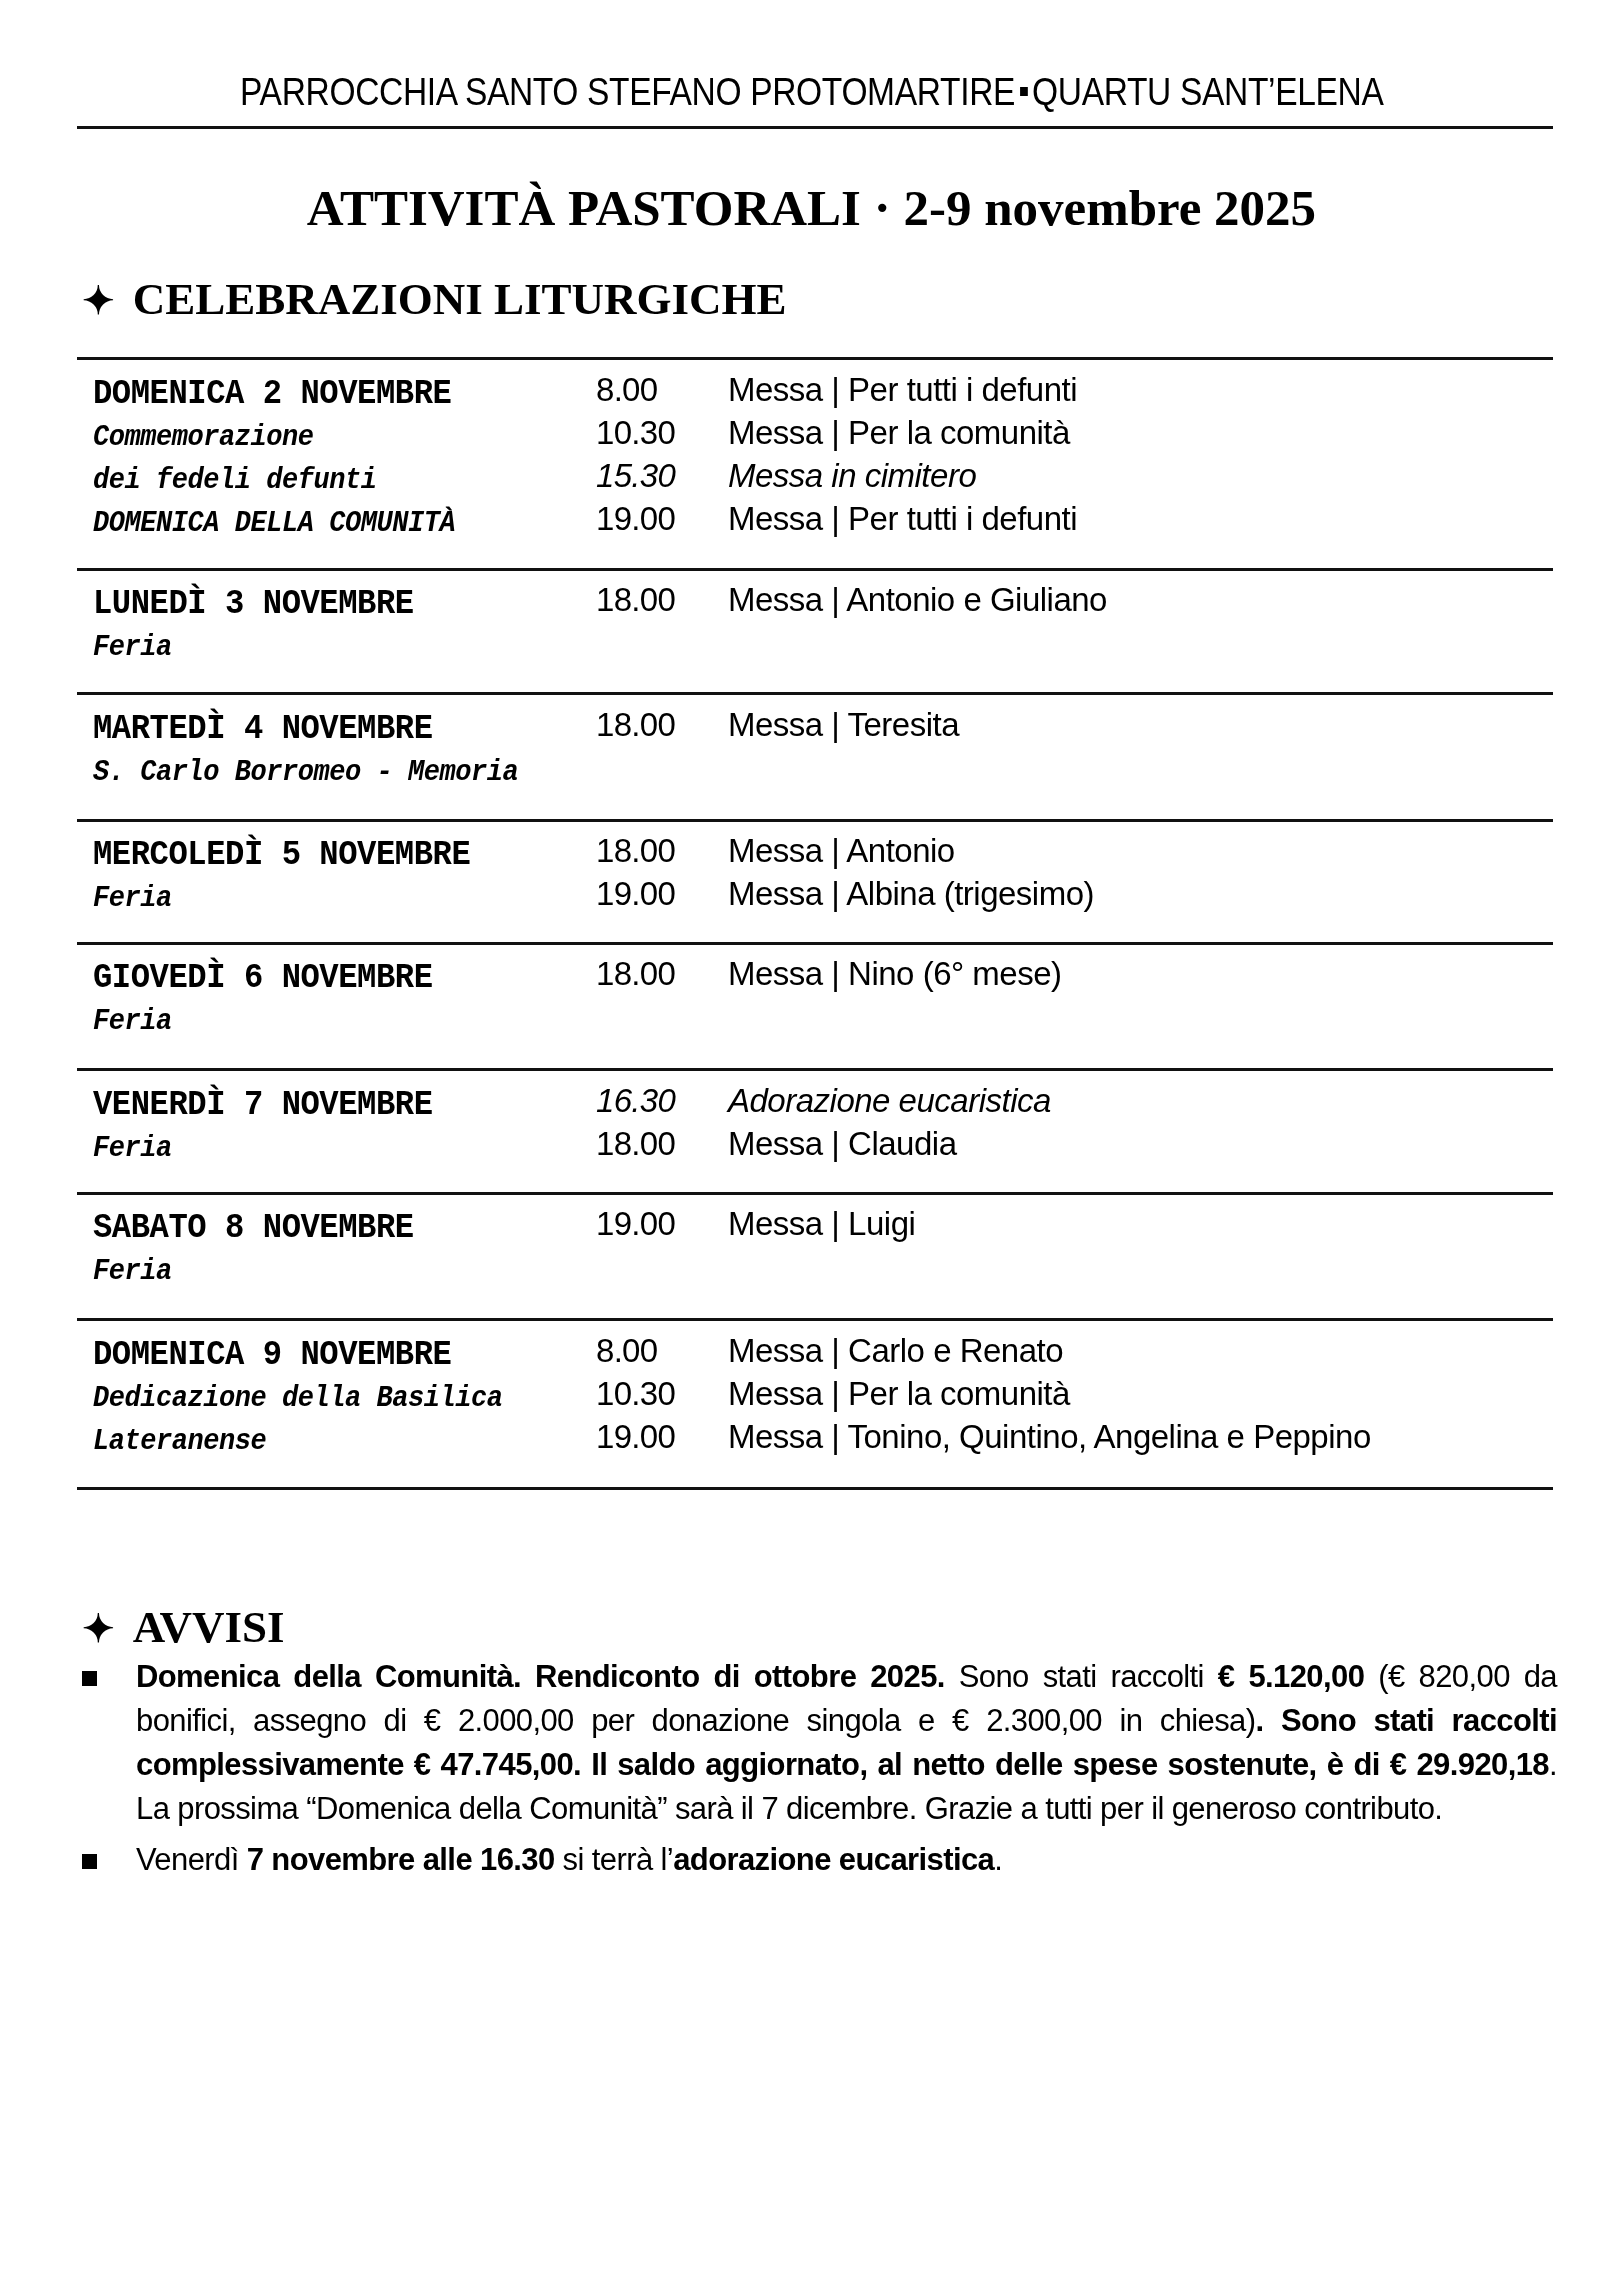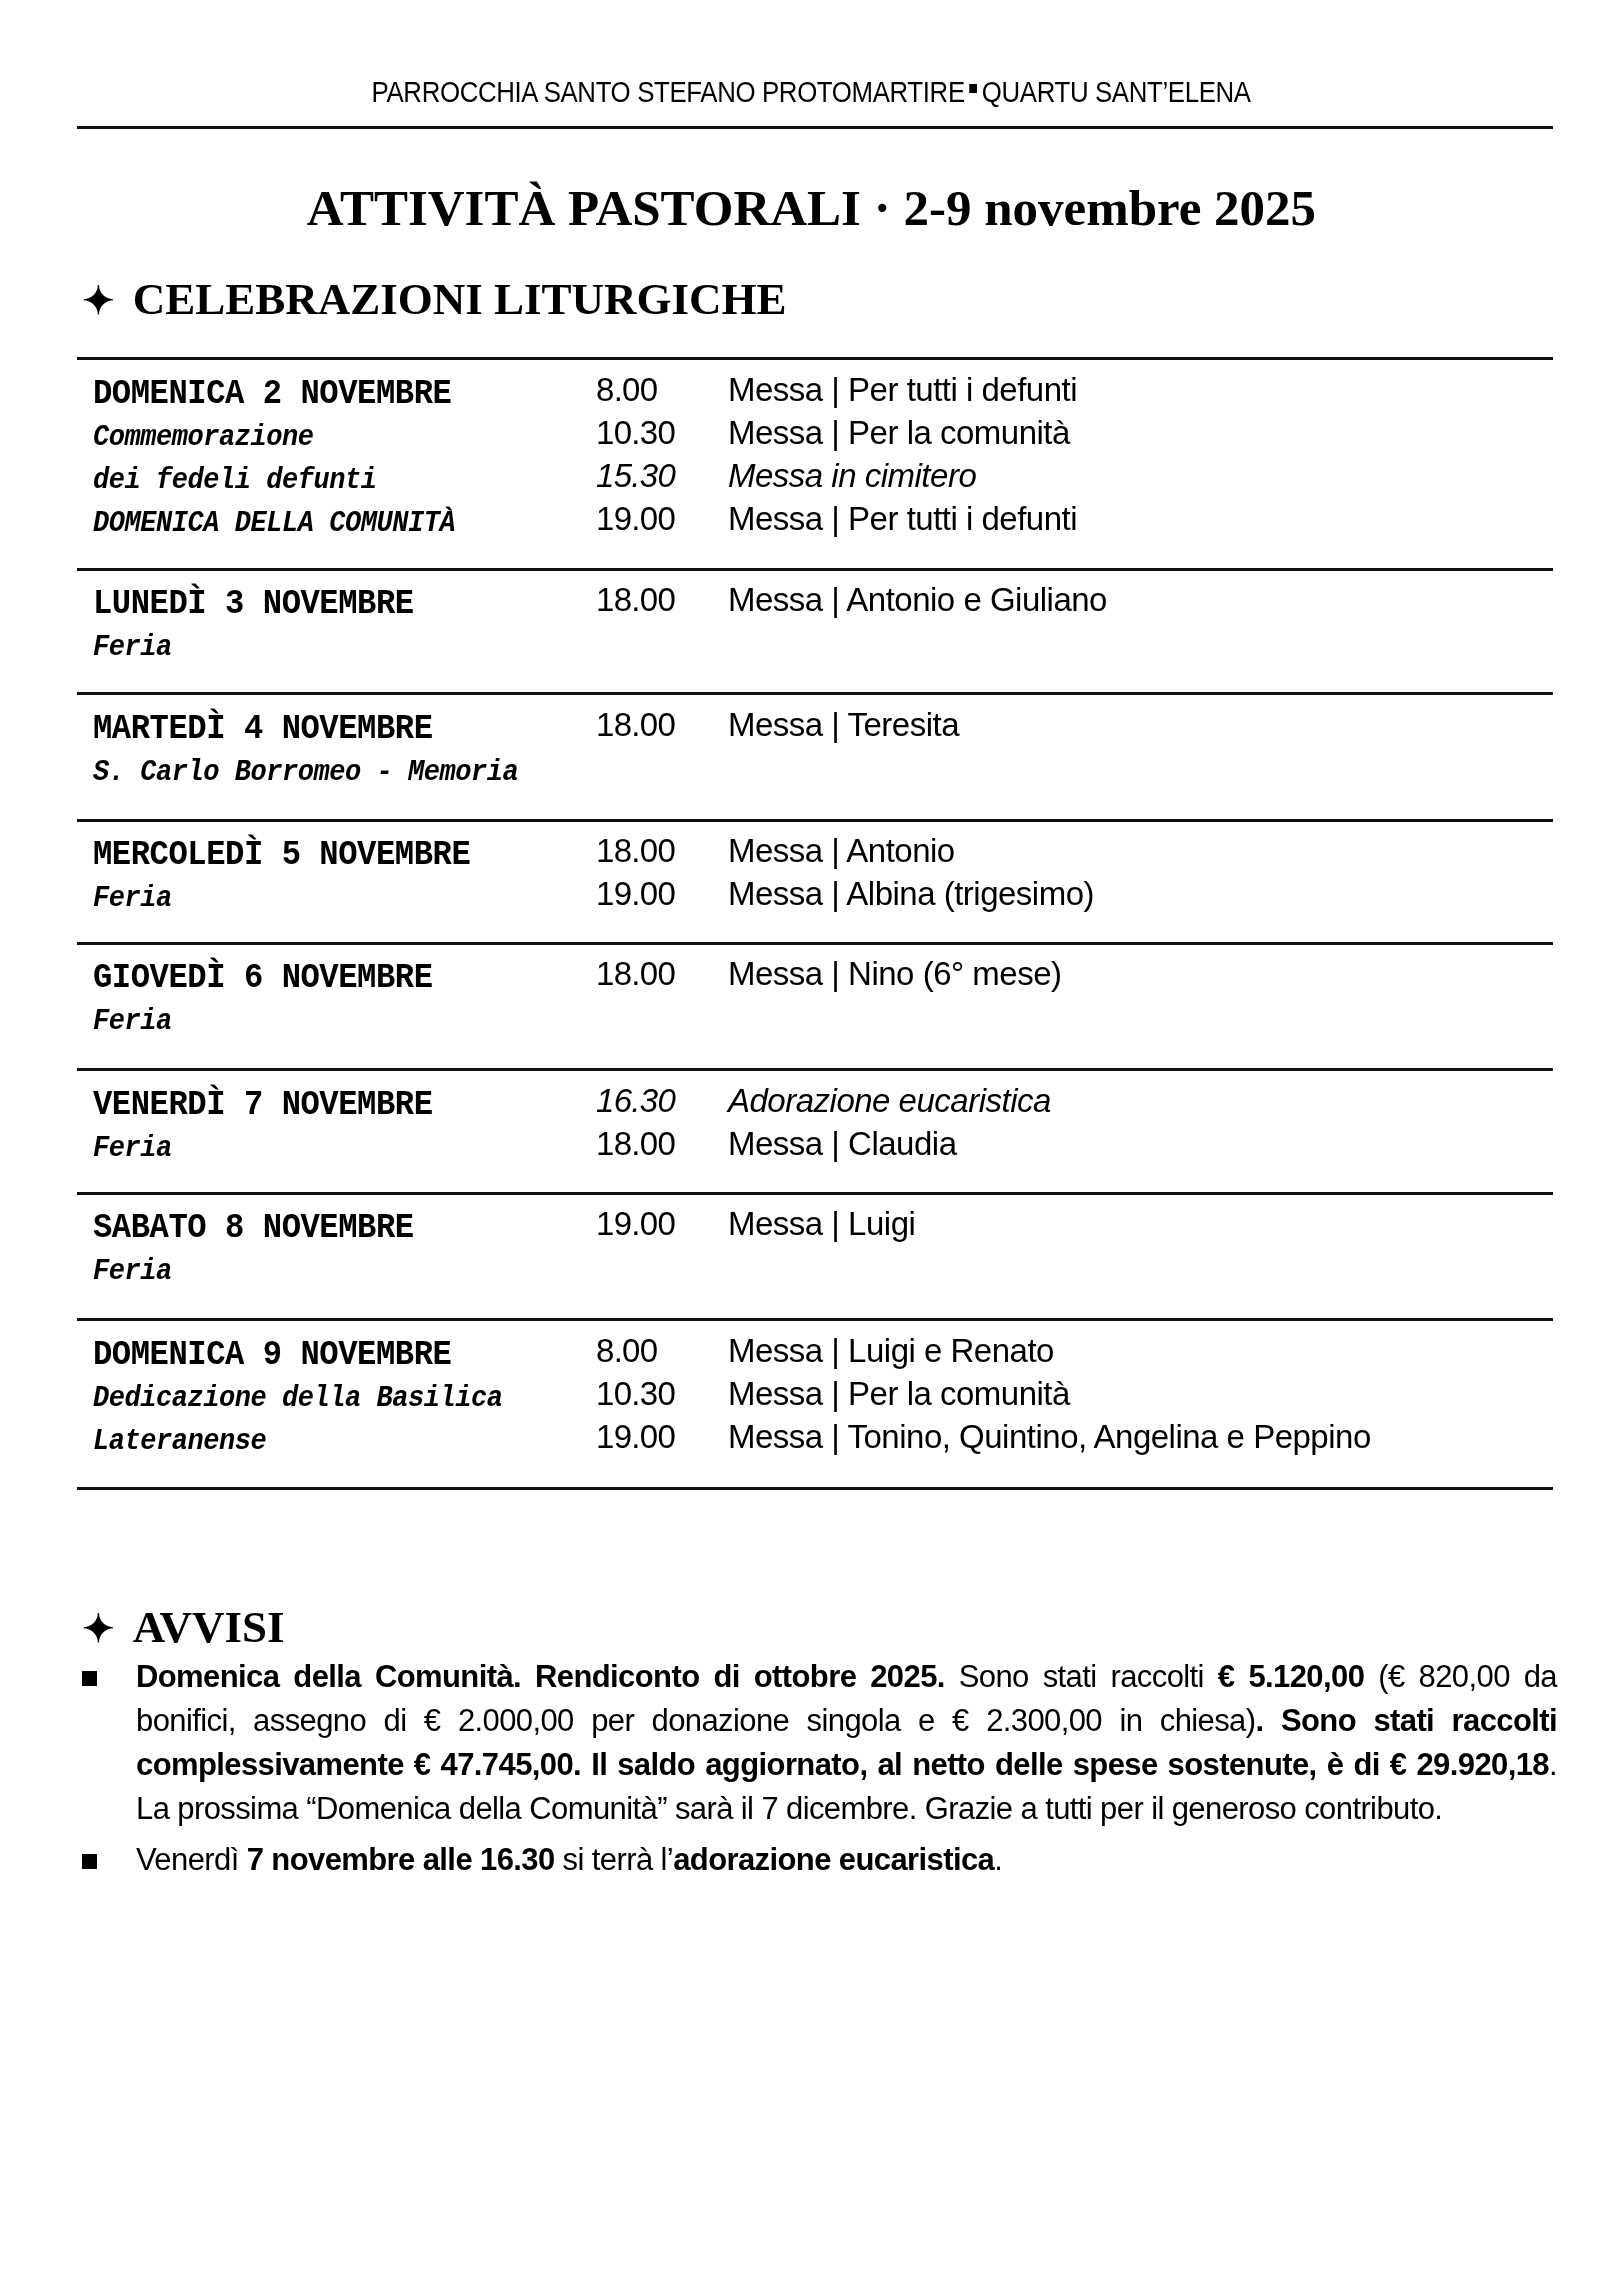--- a/index.html
+++ b/index.html
@@ -1,21 +1,21 @@
 <!DOCTYPE html>
 <html style="font-size:14.3px"><head>
 <meta charset="utf-8">
 <style>
   html, body { margin: 0; padding: 0; background: #ffffff; }
   body { width: 1623px; height: 2293px; position: relative; overflow: hidden; color: #000; }
   .abs { position: absolute; }
   .sans { font-family: "Liberation Sans", "DejaVu Sans", sans-serif; }
   .serif { font-family: Liberation Serif, serif; }
 
-  #hdr { left: 0; width: 1623px; top: 68px; text-align: center; font-size: 30px; line-height: 47px; letter-spacing: -0.4px; }
+  #hdr { left: 0; width: 1623px; top: 68px; text-align: center; font-size: 39px; line-height: 47px; letter-spacing: -0.4px; }
   #hdr .inner { display: inline-block; transform: scaleX(0.86); transform-origin: center; white-space: nowrap; }
   #hdr .sep { display: inline-block; width: 9px; height: 9px; background: #000; margin: 0 5.4px; vertical-align: 9px; }
   .rule { left: 77px; width: 1476px; height: 2.7px; background: #111; }
   #rule-hdr { top: 126px; }
 
   #title { left: 0; width: 1623px; top: 177px; text-align: center; font-size: 51px; line-height: 63px; font-weight: bold; white-space: nowrap; }
   .section-h { left: 82px; font-size: 45px; line-height: 54px; font-weight: bold; white-space: nowrap; }
   .section-h .star { display: inline-block; margin-right: 18px; font-size: 39px; }
   #sec1 { top: 272px; }
   #sec2 { top: 1600px; }
@@ -171,21 +171,21 @@
     </div>
     <div class="abs row sans" style="top: 1334px; height: 153px;">
       <div class="daycol">
         <div class="daytitle">DOMENICA 9 NOVEMBRE</div>
         <div class="daysub">Dedicazione della Basilica</div>
         <div class="daysub">Lateranense</div>
       </div>
       <div class="events" style="top: -5.4px;">
         <div class="ev">
           <span class="time">8.00</span>
-          <span class="desc">Messa | Luigi e Renato</span>
+          <span class="desc">Messa | Carlo e Renato</span>
         </div>
         <div class="ev">
           <span class="time">10.30</span>
           <span class="desc">Messa | Per la comunità</span>
         </div>
         <div class="ev">
           <span class="time">19.00</span>
           <span class="desc">Messa | Tonino, Quintino, Angelina e Peppino</span>
         </div>
       </div>

